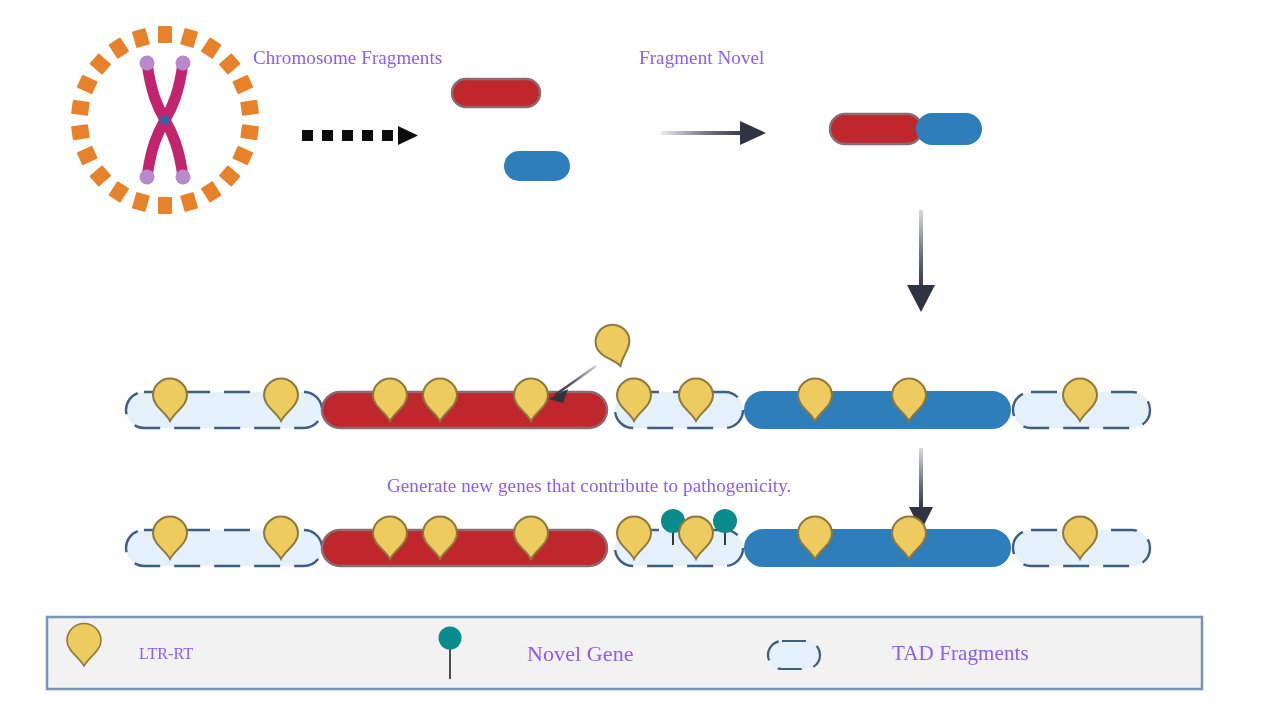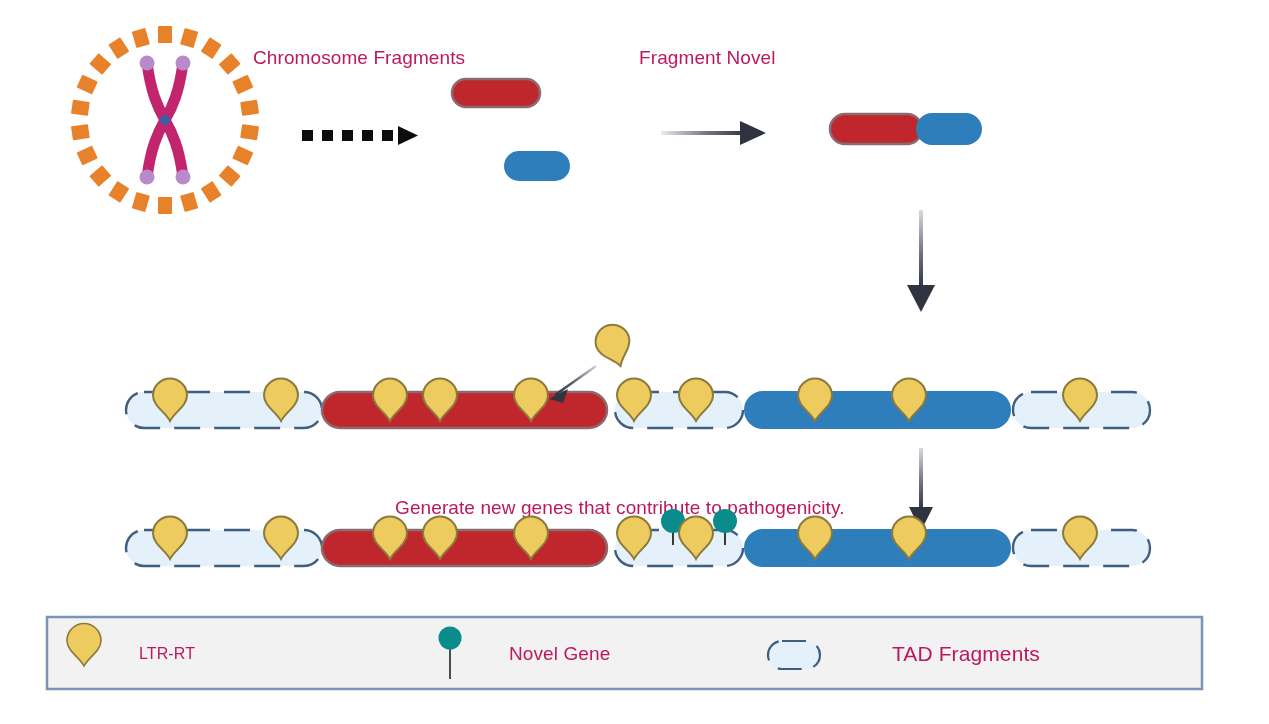--- a/index.html
+++ b/index.html
@@ -16,41 +16,41 @@
     color: #1a1a1a;
   }
   #stage {
     position: absolute;
     left: 0; top: 0;
     width: 1269px;
     height: 724px;
   }
   .lbl {
     position: absolute;
-    font-family: Liberation Sans, sans-serif;
+    font-family: Liberation Serif, serif;
     font-size: 19px;
-    color: #be185d;
+    color: #8b5cf6;
     white-space: pre;
     line-height: 25px;
     letter-spacing: 0.1px;
   }
   .lbl-multi { white-space: pre-line; }
   svg { display: block; }
 </style>
 </head>
 <body>
 
 <div id="stage">
 
   <div class="lbl" style="left:253px; top:45px;">Chromosome Fragments</div>
 
   <div class="lbl" style="left:639px; top:45px;">Fragment Novel</div>
 
 
-  <div class="lbl" style="left:387px; top:495px;margin-left:8px;">Generate new genes that contribute to pathogenicity.</div>
+  <div class="lbl" style="left:387px; top:473px;">Generate new genes that contribute to pathogenicity.</div>
 
   <svg width="1269" height="724" viewBox="0 0 1269 724" style="position:absolute;left:0;top:0;">
     <defs>
 
       <g id="ltr-shape">
         <path d="M 0,21 C -4.5,12 -17,6 -17,-4.5 A 17,17 0 1 1 17,-4.5 C 17,6 4.5,12 0,21 Z"></path>
       </g>
       <linearGradient id="arrowGradV" x1="0" y1="0" x2="0" y2="1">
         <stop offset="0%" stop-color="#d8dade"></stop>
         <stop offset="55%" stop-color="#6f747f"></stop>
@@ -266,16 +266,16 @@
         <circle cx="450" cy="638" r="11.5" fill="#0B8C8C"></circle>
       </g>
 
       <g>
         <rect x="768" y="641" width="52" height="28" rx="14" fill="#E4F1FB" stroke="#3F5E80" stroke-width="2.2" stroke-dasharray="24 12"></rect>
       </g>
     </g>
   </svg>
 
   <div class="lbl" style="left:139px; top:641px; font-size:16px;">LTR-RT</div>
-  <div class="lbl" style="left:509px; top:641px; font-size:19px;">Novel Gene</div>
+  <div class="lbl" style="left:527px; top:641px; font-size:22px;">Novel Gene</div>
   <div class="lbl" style="left:892px; top:641px; font-size:21px;">TAD Fragments</div>
 
 </div>
 
 </body></html>

